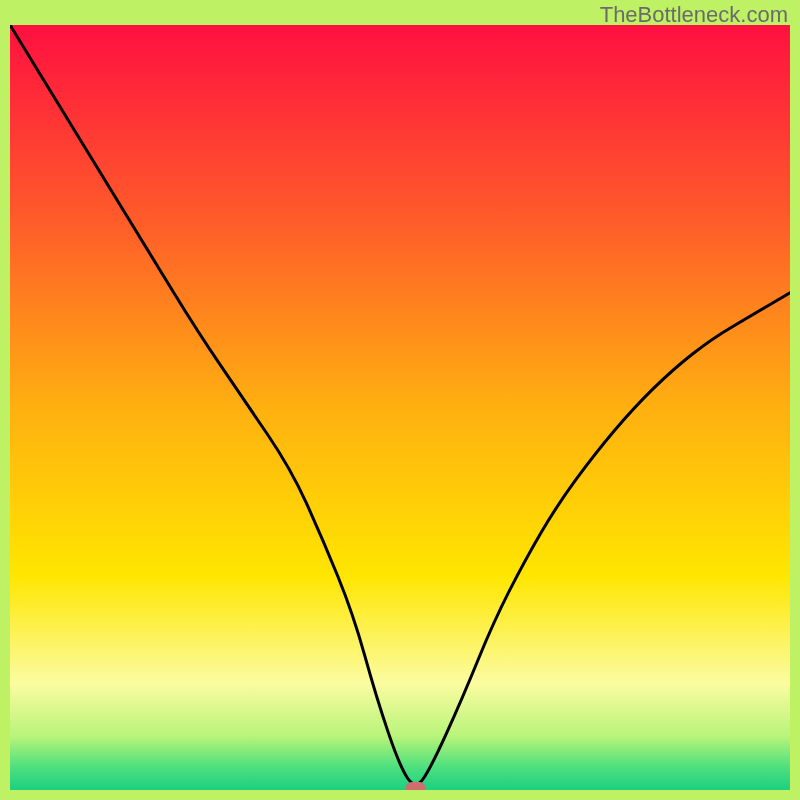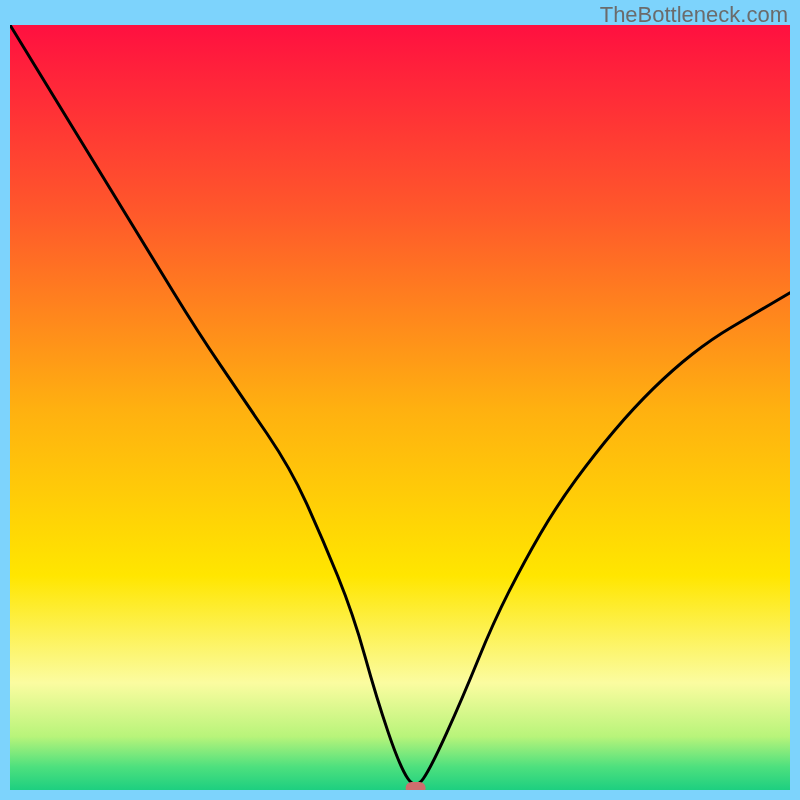--- a/index.html
+++ b/index.html
@@ -4,21 +4,21 @@
 <style>
   body {
     margin: 0;
     padding: 0;
     background: #fff;
   }
   .chart-container {
     width: 800px;
     height: 800px;
     position: relative;
-    background: #7dd3fc;
+    background: #bef264;
   }
   .watermark {
     position: absolute;
     top: 2px;
     right: 12px;
     font-family: Arial, Helvetica, sans-serif;
     font-size: 22px;
     color: #6b6b6b;
     font-weight: 500;
     z-index: 5;

